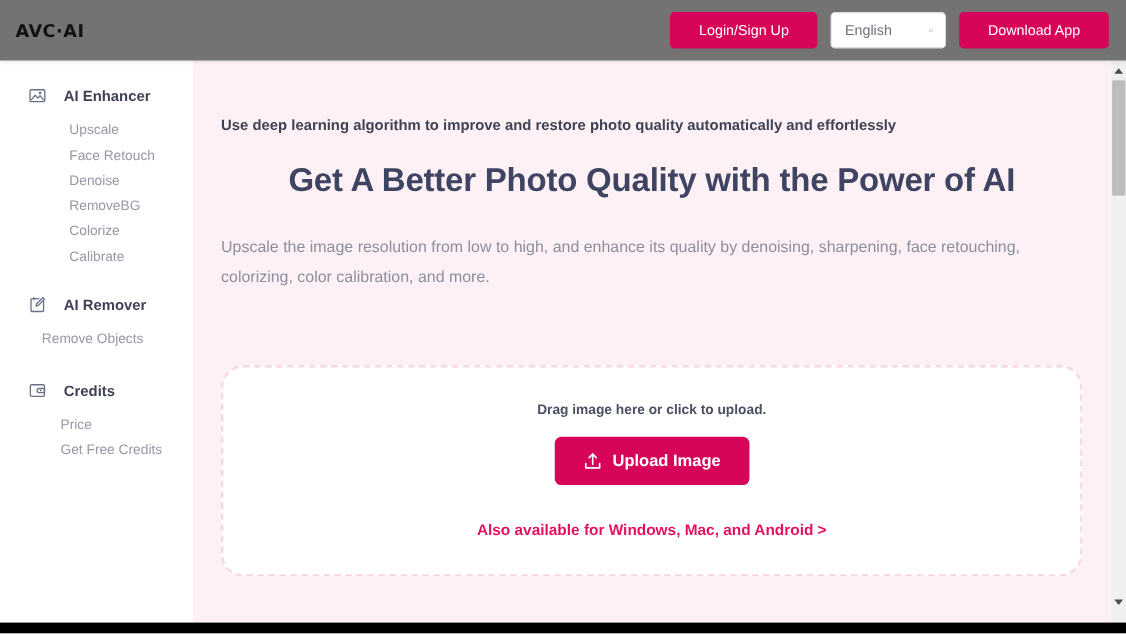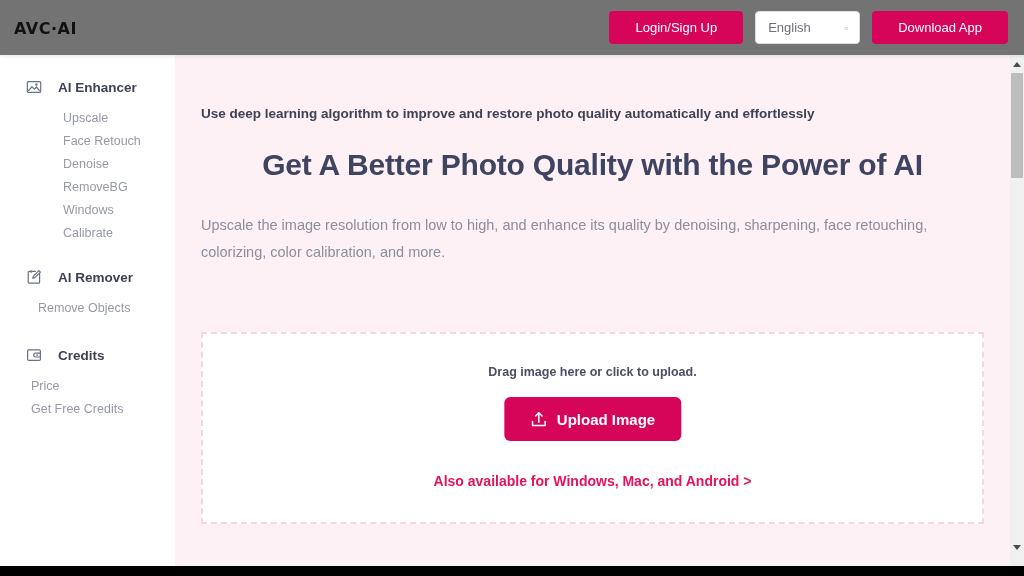--- a/index.html
+++ b/index.html
@@ -135,21 +135,21 @@
   }
   .nav-sub-item {
     height: 23px;
     line-height: 23px;
     padding-left: 63px;
     font-size: 12.5px;
     color: #9699a6;
     white-space: nowrap;
     cursor: pointer;
   }
-  .nav-group.g2 .nav-sub-item { padding-left: 31px; }
+  .nav-group.g2 .nav-sub-item { padding-left: 55px; }
   .nav-group.g1 .nav-sub-item { padding-left: 38px; }
 
   
   .main {
     position: absolute;
     top: 55px;
     left: 175px;
     width: 835px;
     height: 511px;
     background: #fdf1f5;
@@ -191,21 +191,21 @@
 
   
   .upload-card {
     position: absolute;
     left: 26px;
     top: 277px;
     width: 783px;
     height: 192px;
     background: #ffffff;
     border: 2px dashed #f7d6e2;
-    border-radius: 0;
+    border-radius: 20px;
   }
 
   .drag-hint {
     position: absolute;
     left: 0;
     right: 0;
     top: 31px;
     text-align: center;
     font-size: 12.5px;
     font-weight: 700;
@@ -330,21 +330,21 @@
             <rect x="9.3" y="4.4" width="2.2" height="2.2" fill="#6b7089" stroke="none"></rect>
           </svg>
         </span>
         <span class="nav-head-label">AI Enhancer</span>
       </div>
       <div class="nav-sub">
         <div class="nav-sub-item">Upscale</div>
         <div class="nav-sub-item">Face Retouch</div>
         <div class="nav-sub-item">Denoise</div>
         <div class="nav-sub-item">RemoveBG</div>
-        <div class="nav-sub-item">Windows</div>
+        <div class="nav-sub-item">Colorize</div>
         <div class="nav-sub-item">Calibrate</div>
       </div>
     </div>
 
     <div class="nav-group g1">
       <div class="nav-head">
         <span class="nav-icon">
           <svg viewBox="0 0 16 16" width="16" height="16" fill="none" stroke="#6b7089" stroke-width="1.2">
             <path d="M13.6 4.6 L13.6 13.2 A1 1 0 0 1 12.6 14.2 L3.2 14.2 A1 1 0 0 1 2.2 13.2 L2.2 3.4 A1 1 0 0 1 3.2 2.4 L9.4 2.4" stroke-linecap="round"></path>
             <path d="M12.9 1.6 L7.4 7.1 L6.7 9.3 L8.9 8.6 L14.4 3.1 Z" stroke-linejoin="round"></path>

